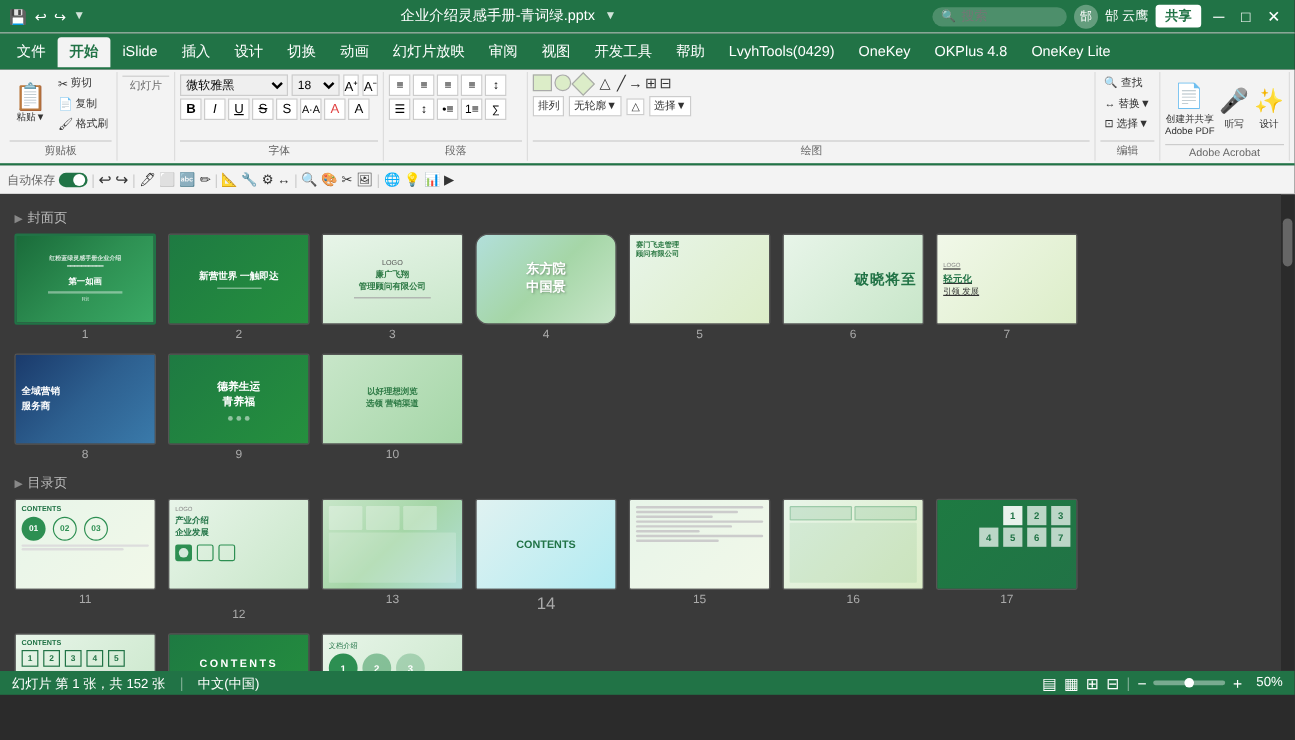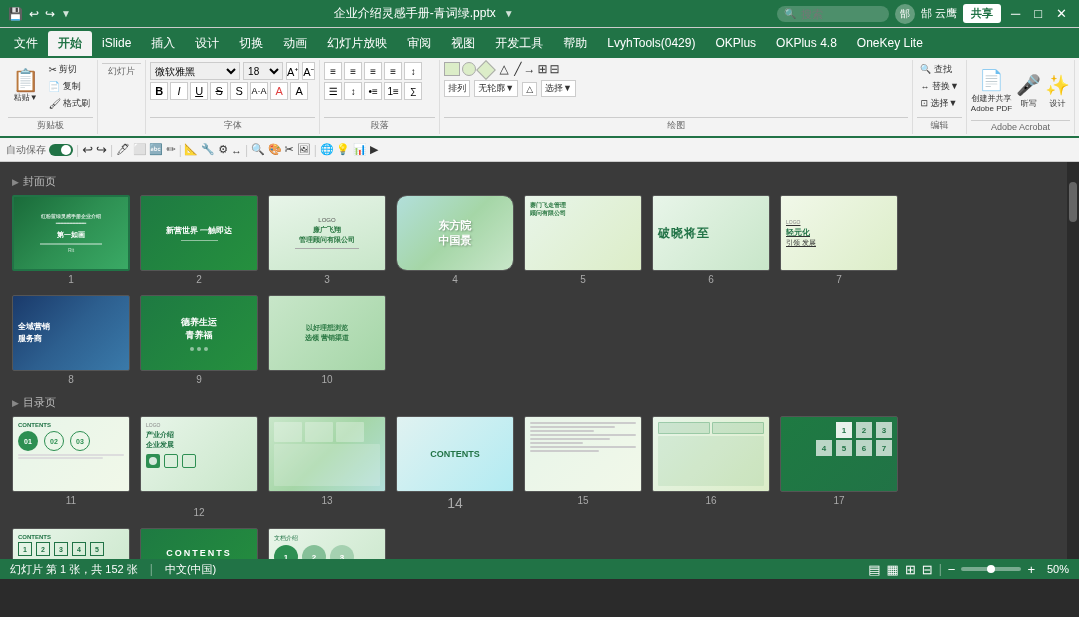--- a/index.html
+++ b/index.html
@@ -96,21 +96,21 @@
   <span class="menu-item">插入</span>
   <span class="menu-item">设计</span>
   <span class="menu-item">切换</span>
   <span class="menu-item">动画</span>
   <span class="menu-item">幻灯片放映</span>
   <span class="menu-item">审阅</span>
   <span class="menu-item">视图</span>
   <span class="menu-item">开发工具</span>
   <span class="menu-item">帮助</span>
   <span class="menu-item">LvyhTools(0429)</span>
-  <span class="menu-item">OKPlus</span>
+  <span class="menu-item">OneKey</span>
   <span class="menu-item">OKPlus 4.8</span>
   <span class="menu-item">OneKey Lite</span>
 </div>
 
 <div style="background:#f3f3f3; border-bottom: 2px solid #217346; height: 80px; display:flex; align-items:stretch; padding: 2px 4px; overflow:hidden;">
 
   <div class="rg">
     <div class="rg-top">
       <div style="display:flex; flex-direction:column; gap:1px;">
         <div style="display:flex; gap:2px; align-items:center;">
@@ -318,21 +318,21 @@
         <div style="width:118px;height:76px;border:1px solid #555;border-radius:2px;overflow:hidden; background: linear-gradient(135deg, #e8f5e9 0%, #dcedc8 100%);">
           <div style="width:100%;height:100%;padding:5px;">
             <div style="color:#2d7a45;font-size:6px;font-weight:bold;line-height:1.4;">赛门飞走管理<br>顾问有限公司</div>
           </div>
         </div>
         <div style="font-size:10px;color:#aaa;margin-top:3px;">5</div>
       </div>
 
       <div style="display:flex;flex-direction:column;align-items:center;cursor:pointer;">
         <div style="width:118px;height:76px;border:1px solid #555;border-radius:2px;overflow:hidden; background: linear-gradient(135deg, #e8f5e9 0%, #c8e6c9 100%);">
-          <div style="width:100%;height:100%;padding:5px;display:flex;align-items:center;justify-content:flex-start;">
+          <div style="width:100%;height:100%;padding:5px;display:flex;align-items:center;justify-content:flex-end;">
             <div style="color:#217346;font-size:12px;font-weight:bold;letter-spacing:1px;">破晓将至</div>
           </div>
         </div>
         <div style="font-size:10px;color:#aaa;margin-top:3px;">6</div>
       </div>
 
       <div style="display:flex;flex-direction:column;align-items:center;cursor:pointer;">
         <div style="width:118px;height:76px;border:1px solid #555;border-radius:2px;overflow:hidden; background: linear-gradient(135deg, #f1f8e9 0%, #dcedc8 100%);">
           <div style="width:100%;height:100%;padding:5px;display:flex;flex-direction:column;align-items:flex-start;justify-content:center;text-decoration:underline;">
             <div style="color:#888;font-size:5px; margin-bottom:2px;">LOGO</div>

